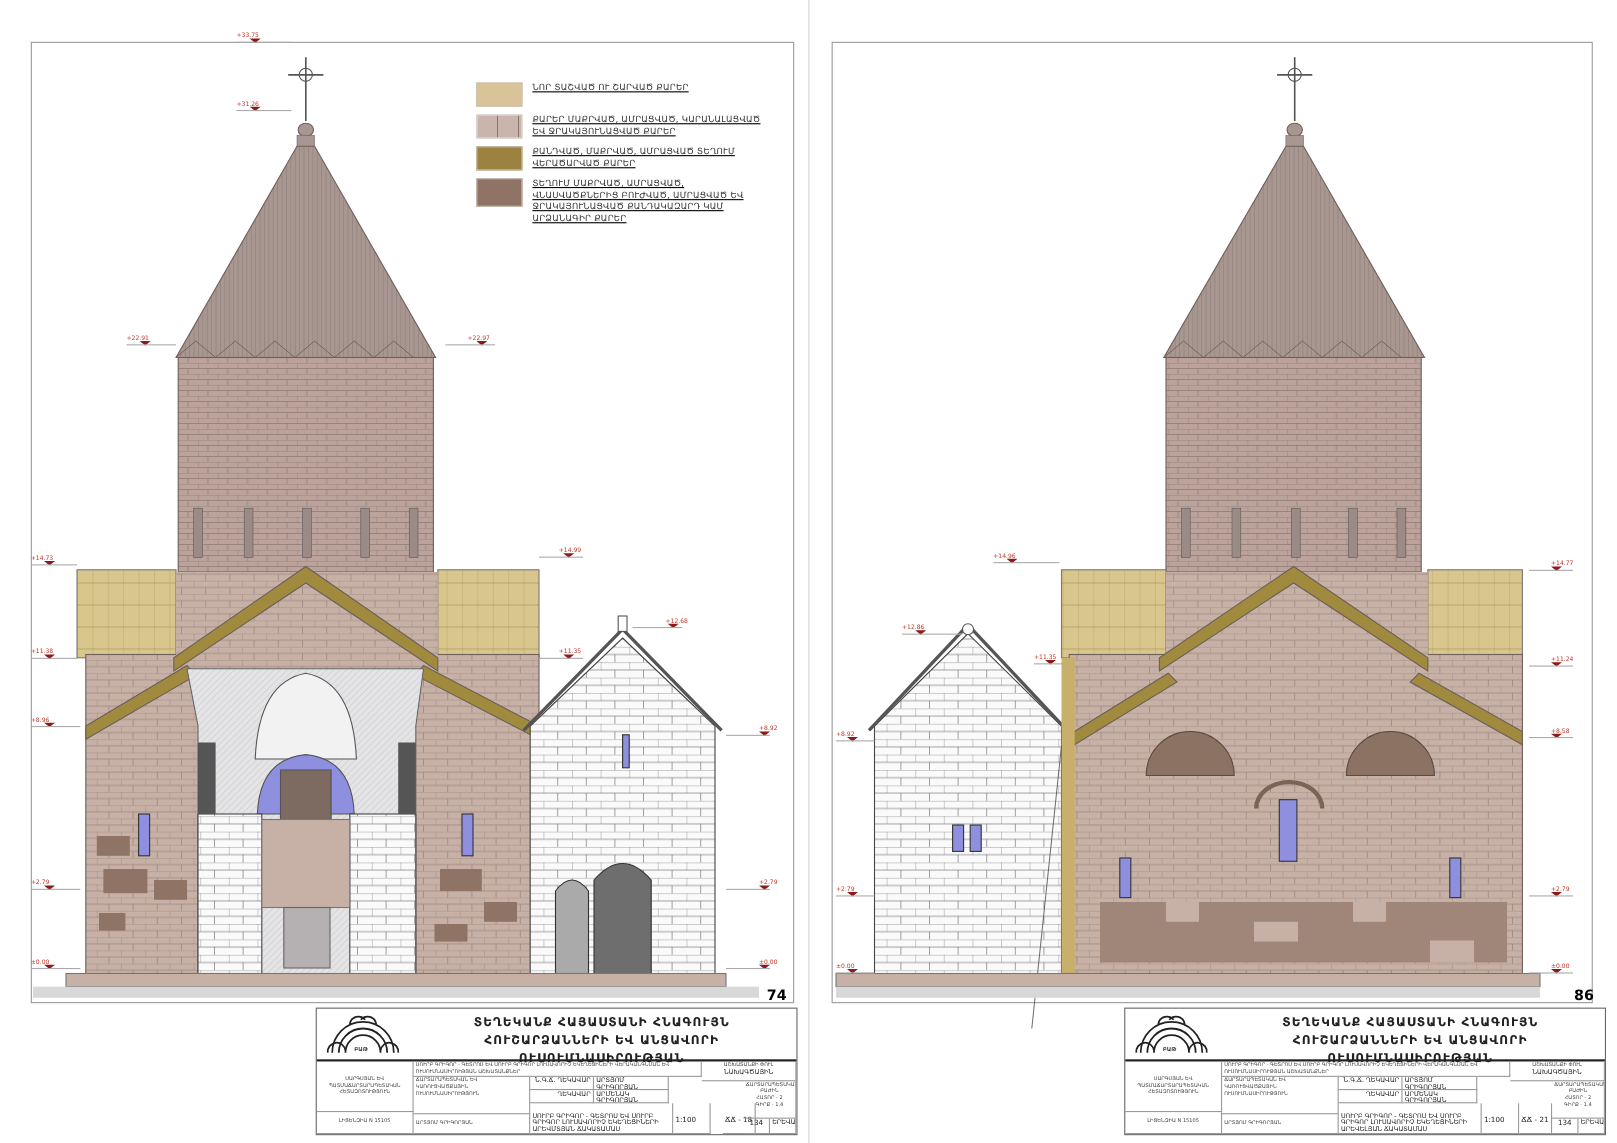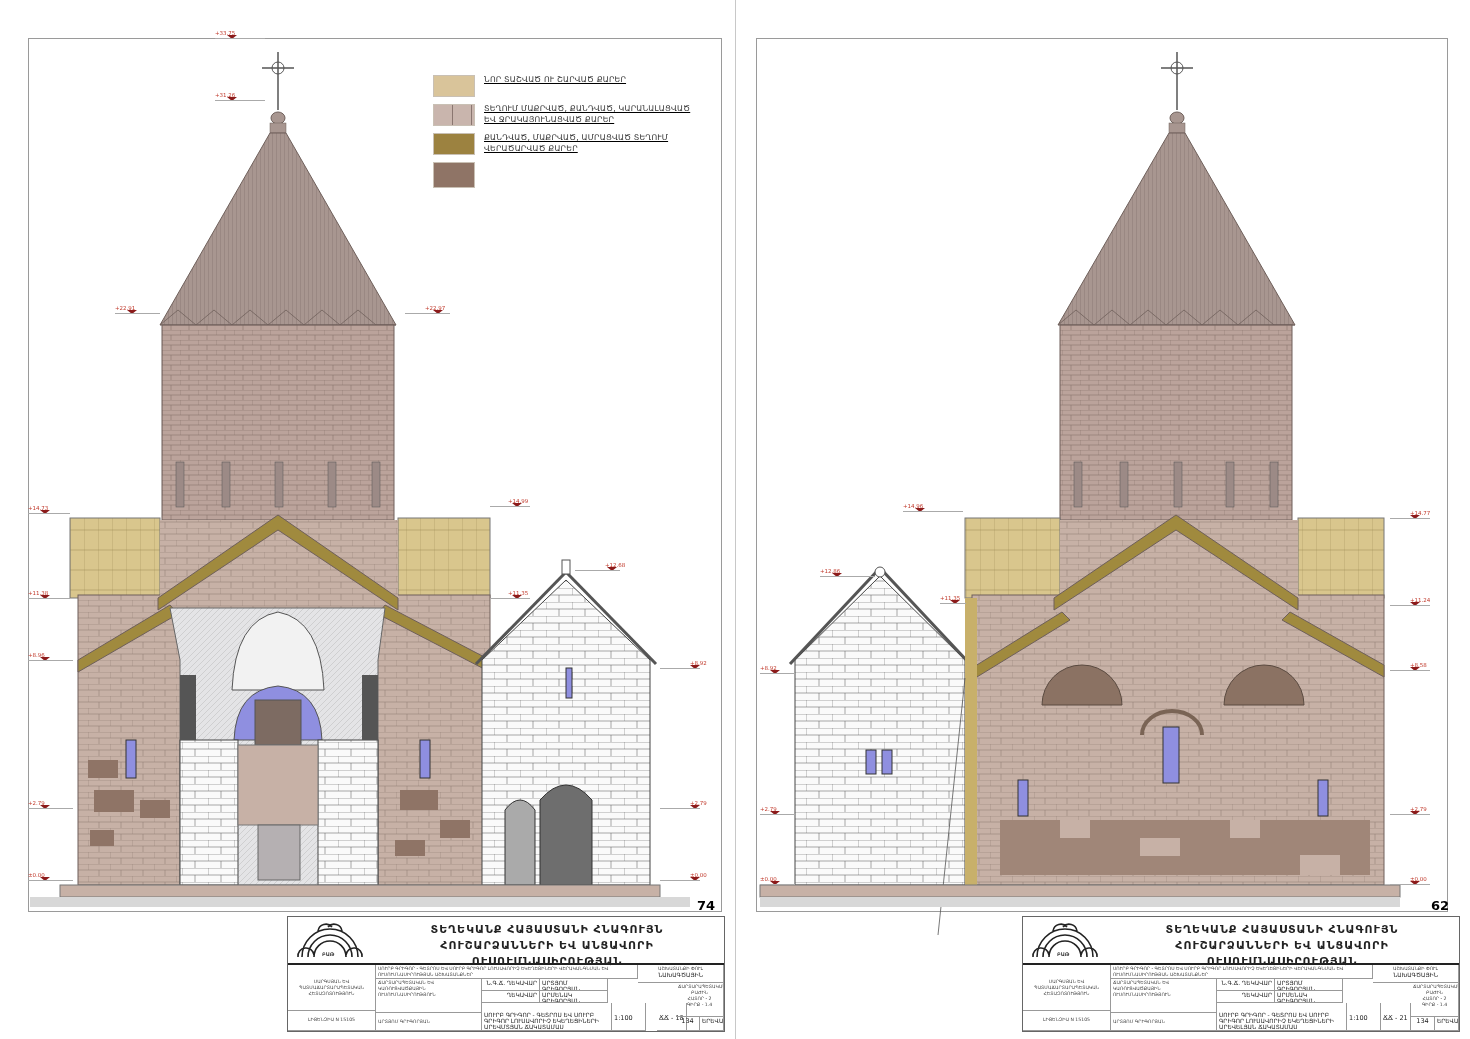--- a/index.html
+++ b/index.html
@@ -122,28 +122,29 @@
     <rect x="30" y="897" width="660" height="10" fill="#d8d8d8"></rect>
   </svg>
 
   <div class="legend">
     <div class="legend-item">
       <div class="swatch" style="background:#d9c49a"></div>
       <div class="legend-text">ՆՈՐ ՏԱՇՎԱԾ ՈՒ ՇԱՐՎԱԾ ՔԱՐԵՐ</div>
     </div>
     <div class="legend-item">
       <div class="swatch" style="background:repeating-linear-gradient(90deg,#c9b5ad 0 18px,#8a7670 18px 19px);"></div>
-      <div class="legend-text">ՏԵՂՈՒՄ ՄԱՔՐՎԱԾ, ՔԱՆԴՎԱԾ, ԿԱՐԱՆԱԼԱՑՎԱԾ ԵՎ ՋՐԱԿԱՅՈՒՆԱՑՎԱԾ ՔԱՐԵՐ</div>
+      <div class="legend-text">ՔԱՐԵՐ ՄԱՔՐՎԱԾ, ԱՄՐԱՑՎԱԾ, ԿԱՐԱՆԱԼԱՑՎԱԾ ԵՎ ՋՐԱԿԱՅՈՒՆԱՑՎԱԾ ՔԱՐԵՐ</div>
     </div>
     <div class="legend-item">
       <div class="swatch" style="background:#9c8240"></div>
       <div class="legend-text">ՔԱՆԴՎԱԾ, ՄԱՔՐՎԱԾ, ԱՄՐԱՑՎԱԾ ՏԵՂՈՒՄ ՎԵՐԱԾԱՐՎԱԾ ՔԱՐԵՐ</div>
     </div>
     <div class="legend-item">
       <div class="swatch" style="background:#8f7466;height:24px"></div>
+      <div class="legend-text">ՏԵՂՈՒՄ ՄԱՔՐՎԱԾ, ԱՄՐԱՑՎԱԾ, ՎՆԱՍՎԱԾՔՆԵՐԻՑ ԲՈՒԺՎԱԾ, ԱՄՐԱՑՎԱԾ ԵՎ ՋՐԱԿԱՅՈՒՆԱՑՎԱԾ ՔԱՆԴԱԿԱԶԱՐԴ ԿԱՄ ԱՐՁԱՆԱԳԻՐ ՔԱՐԵՐ</div>
     </div>
   </div>
 
   <div class="elev" style="left:215px;top:30px"><span>+33.75</span><div class="tri" style="left:12px"></div><div class="line" style="left:0;width:50px"></div></div>
   <div class="elev" style="left:215px;top:92px"><span>+31.26</span><div class="tri" style="left:12px"></div><div class="line" style="left:0;width:50px"></div></div>
   <div class="elev" style="left:115px;top:305px"><span>+22.91</span><div class="tri" style="left:12px"></div><div class="line" style="left:0;width:45px"></div></div>
   <div class="elev" style="left:425px;top:305px"><span>+22.97</span><div class="tri" style="left:8px"></div><div class="line" style="left:-20px;width:45px"></div></div>
   <div class="elev" style="left:28px;top:505px"><span>+14.73</span><div class="tri" style="left:12px"></div><div class="line" style="left:0;width:42px"></div></div>
   <div class="elev" style="left:508px;top:498px"><span>+14.99</span><div class="tri" style="left:4px"></div><div class="line" style="left:-18px;width:40px"></div></div>
   <div class="elev" style="left:605px;top:562px"><span>+12.68</span><div class="tri" style="left:2px"></div><div class="line" style="left:-30px;width:45px"></div></div>
@@ -280,21 +281,21 @@
   <div class="elev" style="left:84px;top:568px"><span>+12.86</span><div class="tri" style="left:12px"></div><div class="line" style="left:0;width:55px"></div></div>
   <div class="elev" style="left:204px;top:595px"><span>+11.35</span><div class="tri" style="left:10px"></div><div class="line" style="left:0;width:26px"></div></div>
   <div class="elev" style="left:674px;top:597px"><span>+11.24</span><div class="tri" style="left:0"></div><div class="line" style="left:-20px;width:40px"></div></div>
   <div class="elev" style="left:24px;top:665px"><span>+8.92</span><div class="tri" style="left:10px"></div><div class="line" style="left:0;width:35px"></div></div>
   <div class="elev" style="left:674px;top:662px"><span>+8.58</span><div class="tri" style="left:0"></div><div class="line" style="left:-20px;width:40px"></div></div>
   <div class="elev" style="left:24px;top:806px"><span>+2.79</span><div class="tri" style="left:10px"></div><div class="line" style="left:0;width:35px"></div></div>
   <div class="elev" style="left:674px;top:806px"><span>+2.79</span><div class="tri" style="left:0"></div><div class="line" style="left:-20px;width:40px"></div></div>
   <div class="elev" style="left:24px;top:876px"><span>±0.00</span><div class="tri" style="left:10px"></div><div class="line" style="left:0;width:35px"></div></div>
   <div class="elev" style="left:674px;top:876px"><span>±0.00</span><div class="tri" style="left:0"></div><div class="line" style="left:-20px;width:40px"></div></div>
 
-  <div class="sheet-no" style="left:695px;top:898px">62</div>
+  <div class="sheet-no" style="left:695px;top:898px">86</div>
 
   <div class="tb" style="left:286px;top:916px;width:436px;height:114px">
     <svg class="logo" viewBox="0 0 84 44">
       <g fill="none" stroke="#222" stroke-width="1.6">
         <path d="M14,40 A28,28 0 0 1 70,40"></path>
           <path d="M20,40 A22,22 0 0 1 64,40"></path>
         <path d="M26,40 A16,16 0 0 1 58,40"></path>
           <path d="M10,40 A8,8 0 0 1 26,38"></path>
         <path d="M58,38 A8,8 0 0 1 74,40"></path>
           <path d="M30,14 A8,8 0 0 1 44,10"></path>

